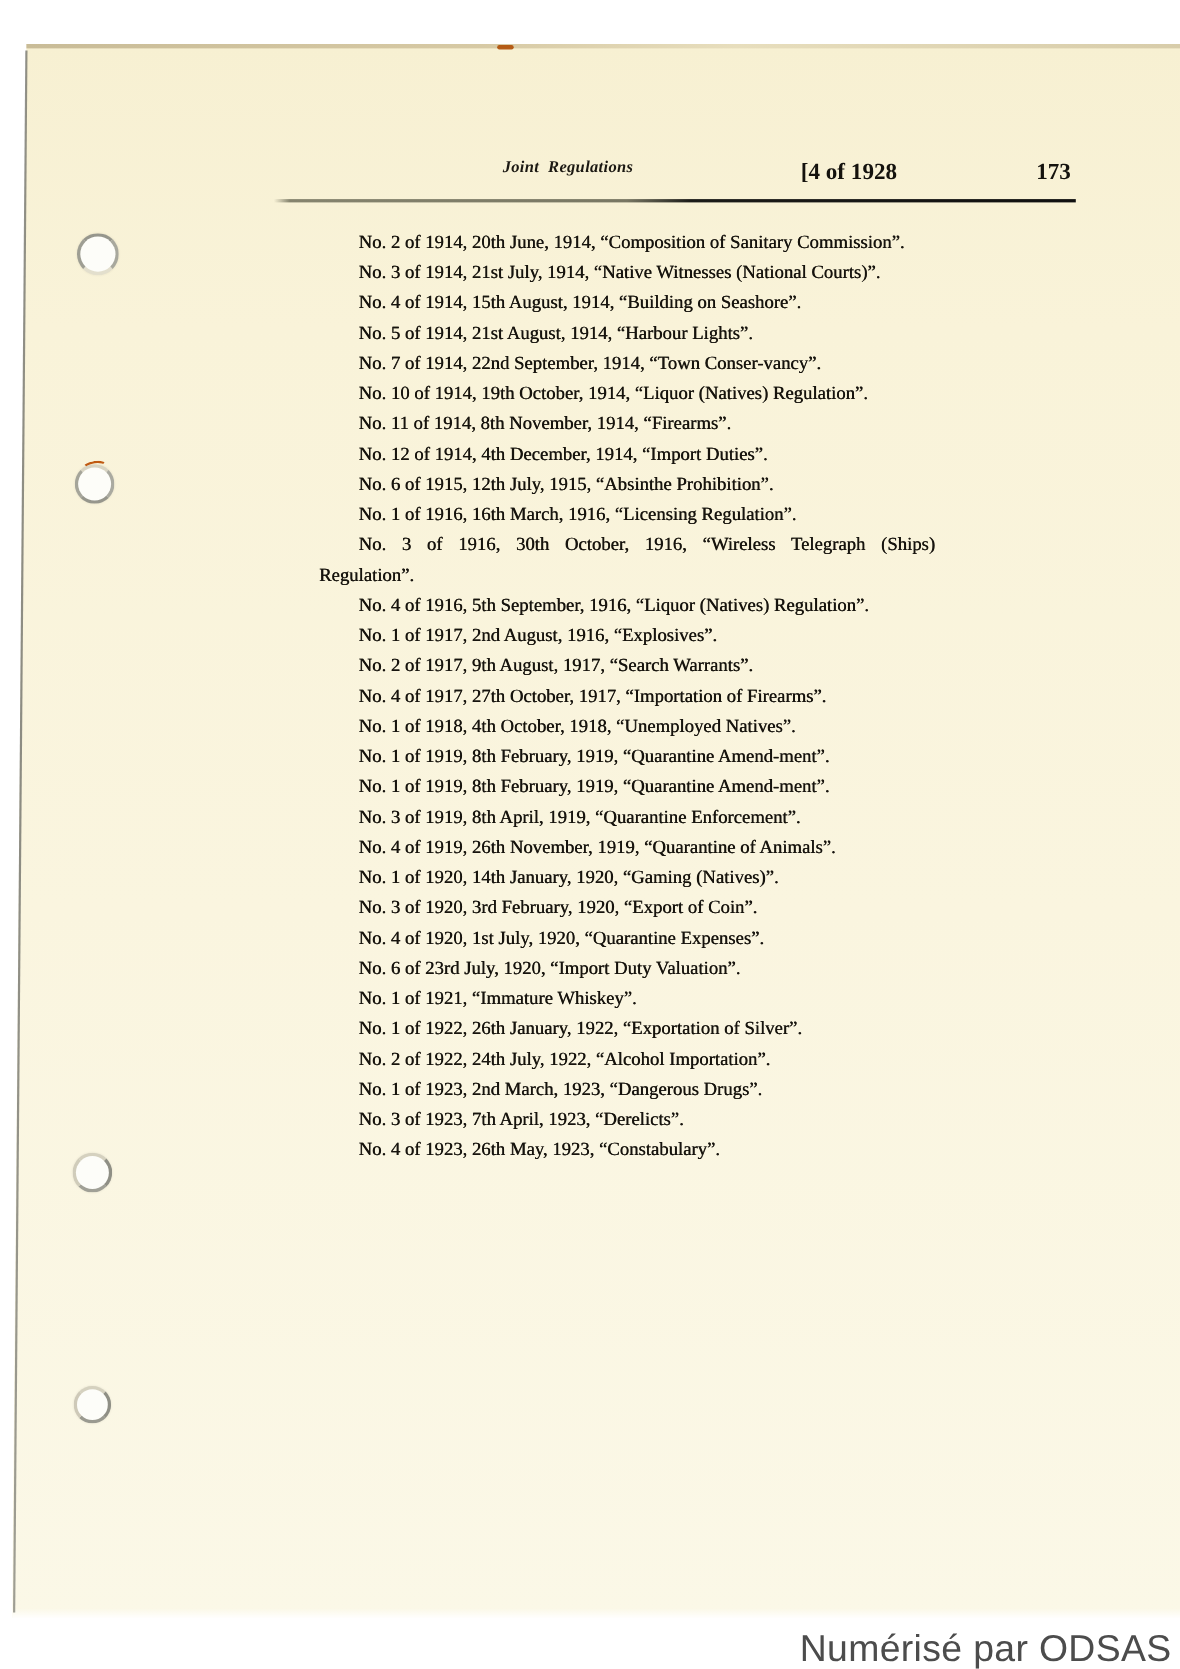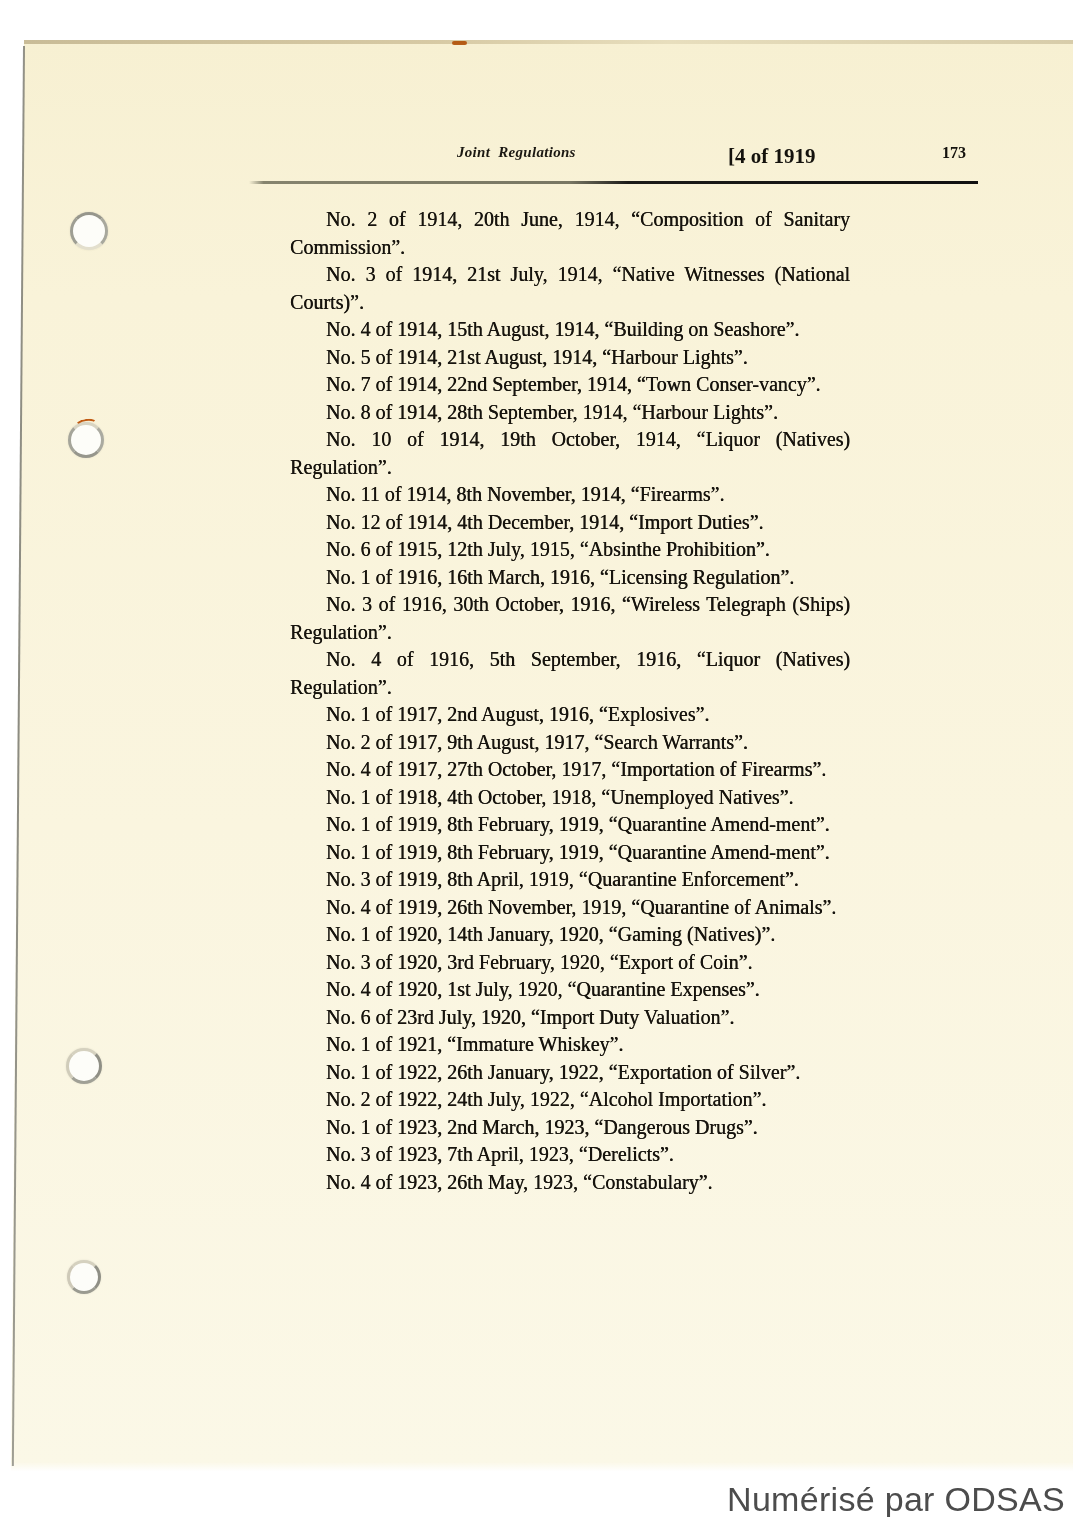--- a/index.html
+++ b/index.html
@@ -71,42 +71,42 @@
     left: 717px;
     top: 104px;
     font-weight: 700;
     font-size: 21px;
     color: #14120d;
   }
   .page-number {
     position: absolute;
     left: 931px;
     top: 104px;
-    font-size: 16px;
+    font-size: 21px;
     font-weight: 600;
     color: #14120d;
   }
   .header-rule {
     position: absolute;
     left: 238px;
     top: 141px;
     width: 729px;
     height: 3px;
     background: linear-gradient(to right,
       rgba(95,95,75,0.0), rgba(95,95,75,0.75) 2%,
       rgba(88,88,70,0.8) 44%, #1b1b18 52%, #101010 100%);
   }
 
   
   .entries {
     position: absolute;
     left: 279px;
     top: 166px;
     width: 560px;
-    font-size: 20px;
+    font-size: 17px;
     line-height: 27.5px;
     color: #17140e;
     text-align: justify;
   }
   .entries p {
     margin: 0;
     text-indent: 36px;
     text-shadow: 0.35px 0 0 currentColor; 
   }
 
@@ -164,33 +164,32 @@
 </style>
 </head>
 <body>
 
 <div class="scan-page">
 
   <div class="orange-dash-top"></div>
 
   <span class="running-title">Joint Regulations</span>
 
-  <span class="citation">[4 of 1919</span>
+  <span class="citation">[4 of 1928</span>
 
   <span class="page-number">173</span>
 
   <div class="header-rule"></div>
 
   <div class="entries">
       <p>No. 2 of 1914, 20th June, 1914, “Composition of Sanitary Commission”.</p>
       <p>No. 3 of 1914, 21st July, 1914, “Native Witnesses (National Courts)”.</p>
       <p>No. 4 of 1914, 15th August, 1914, “Building on Seashore”.</p>
       <p>No. 5 of 1914, 21st August, 1914, “Harbour Lights”.</p>
       <p>No. 7 of 1914, 22nd September, 1914, “Town Conser-vancy”.</p>
-      <p>No. 8 of 1914, 28th September, 1914, “Harbour Lights”.</p>
       <p>No. 10 of 1914, 19th October, 1914, “Liquor (Natives) Regulation”.</p>
       <p>No. 11 of 1914, 8th November, 1914, “Firearms”.</p>
       <p>No. 12 of 1914, 4th December, 1914, “Import Duties”.</p>
       <p>No. 6 of 1915, 12th July, 1915, “Absinthe Prohibition”.</p>
       <p>No. 1 of 1916, 16th March, 1916, “Licensing Regulation”.</p>
       <p>No. 3 of 1916, 30th October, 1916, “Wireless Telegraph (Ships) Regulation”.</p>
       <p>No. 4 of 1916, 5th September, 1916, “Liquor (Natives) Regulation”.</p>
       <p>No. 1 of 1917, 2nd August, 1916, “Explosives”.</p>
       <p>No. 2 of 1917, 9th August, 1917, “Search Warrants”.</p>
       <p>No. 4 of 1917, 27th October, 1917, “Importation of Firearms”.</p>

